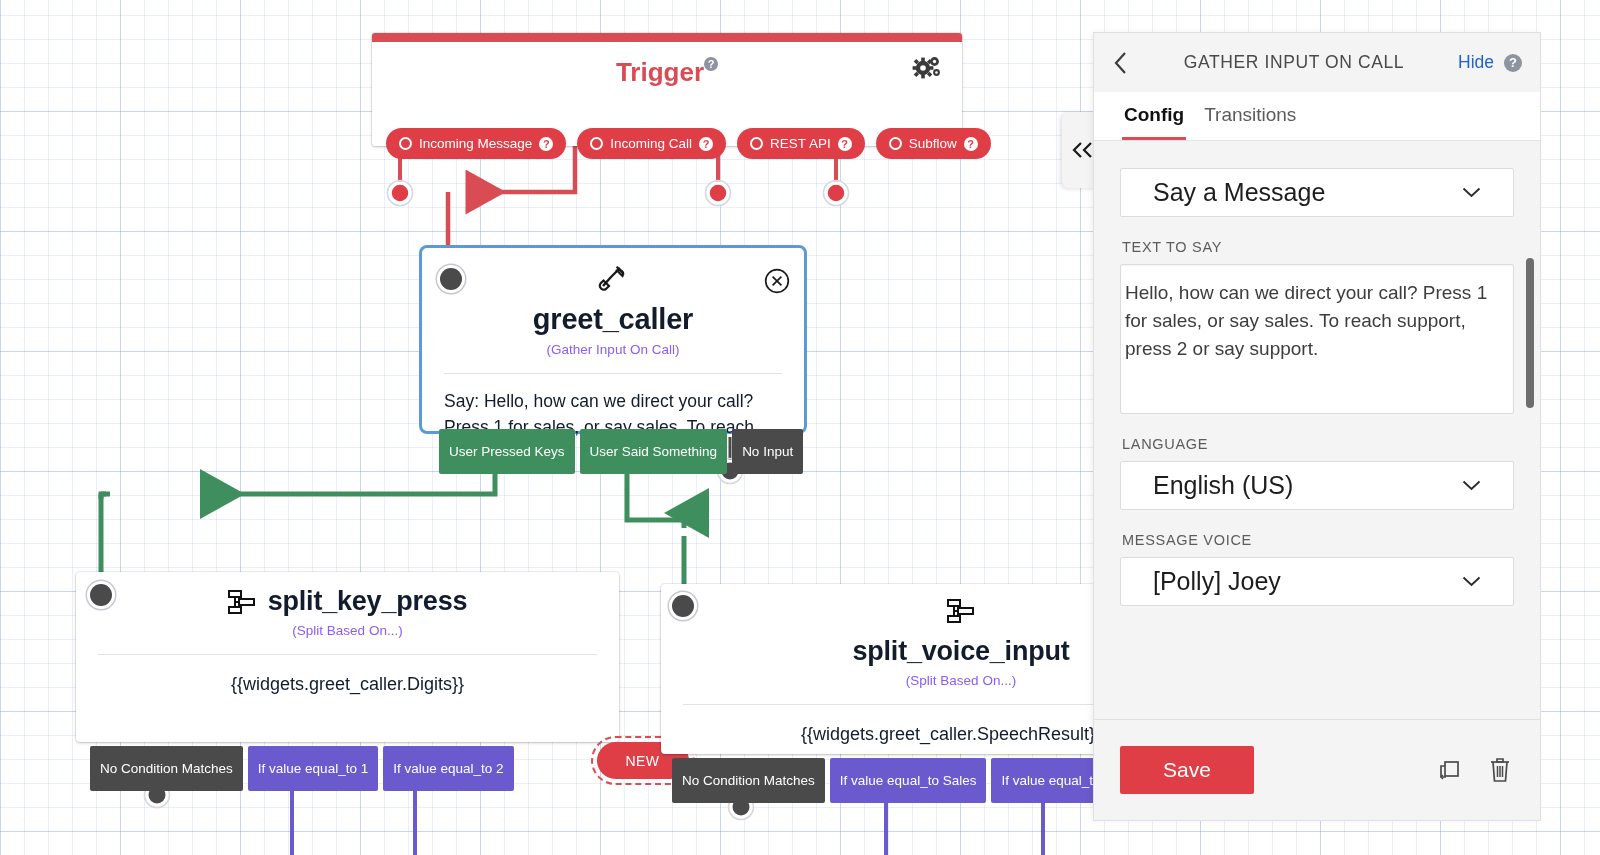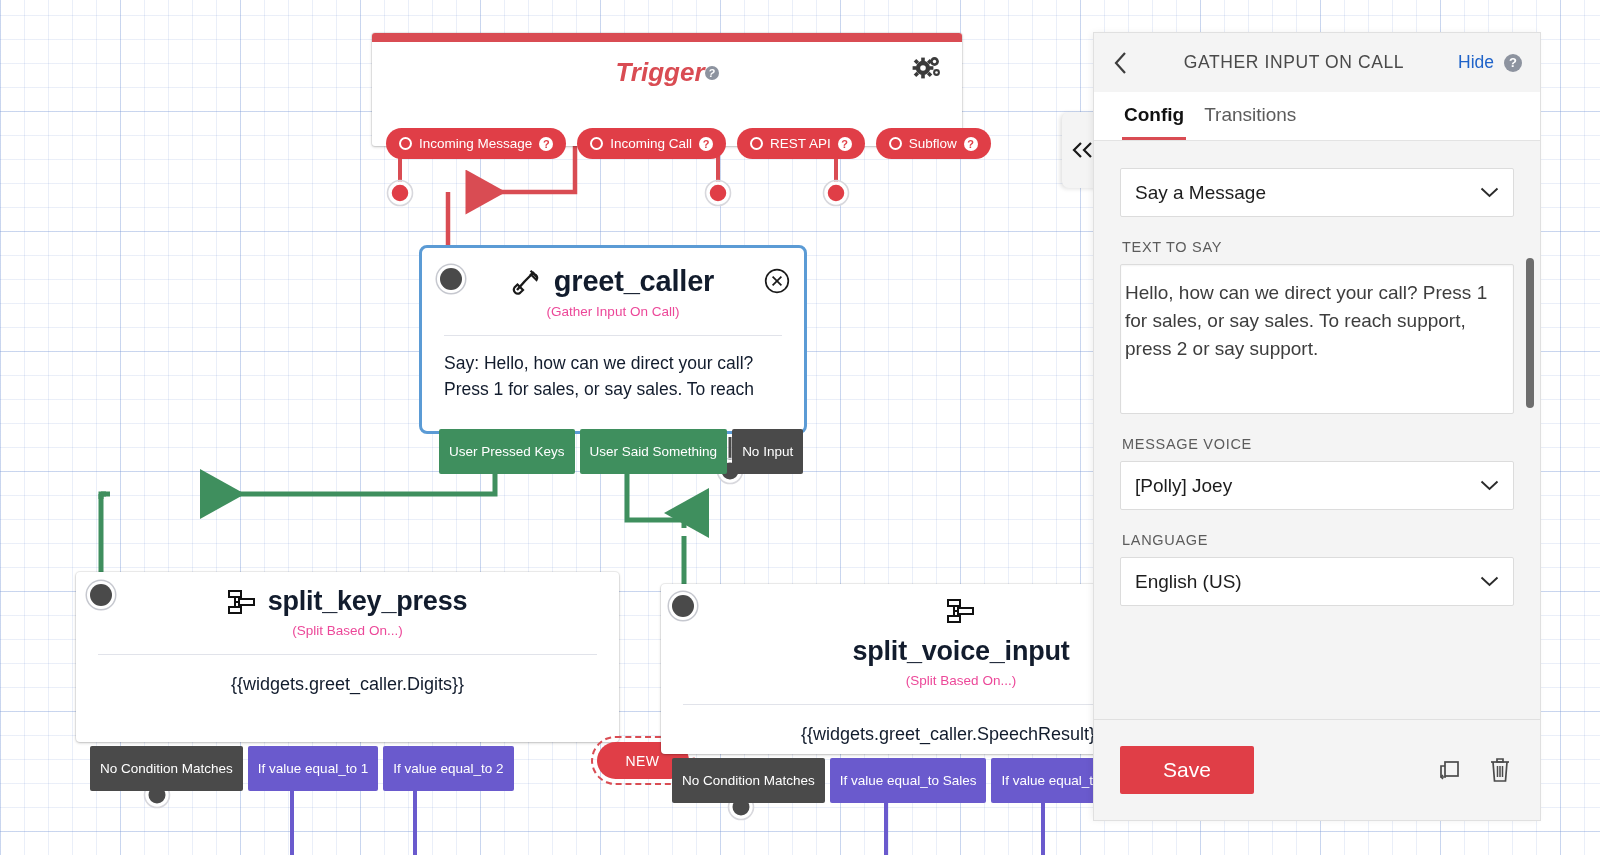--- a/index.html
+++ b/index.html
@@ -22,49 +22,49 @@
   }
   #edges{position:absolute;left:0;top:0;width:1600px;height:855px;pointer-events:none;}
 
   
   .node{position:absolute;background:#fff;border-radius:4px;
         box-shadow:0 1px 3px rgba(0,0,0,.22),0 0 0 1px rgba(0,0,0,.06);}
   .node .title{
     display:flex;align-items:center;justify-content:center;gap:12px;
     font-size:27px;font-weight:700;color:#121c2d;letter-spacing:-.2px;
   }
-  .node .subtitle{text-align:center;font-size:13.5px;color:#ec4899;margin-top:6px;}
+  .node .subtitle{text-align:center;font-size:13.5px;color:#8b5cf6;margin-top:6px;}
   .node .divider{height:1px;background:#e1e3ea;margin:16px 22px 0 22px;}
   .node .body{font-size:18px;color:#121c2d;line-height:1.45;text-align:center;padding:16px 20px 0 20px;}
   .ep{position:absolute;width:22px;height:22px;border-radius:50%;background:#4a4a4a;
       box-shadow:0 0 0 3px #fff,0 0 0 4.5px #c6c8cf;}
 
   
   #trigger{left:372px;top:33px;width:590px;height:113px;border-radius:3px;}
   #trigger .topbar{height:9px;background:#d94c53;border-radius:3px 3px 0 0;}
   #trigger .tlabel{
     text-align:center;font-size:26px;font-weight:700;color:#d94c53;
-    margin-top:15px;display:flex;align-items:center;justify-content:center;gap:0;font-style:italic;
+    margin-top:15px;display:flex;align-items:flex-start;justify-content:center;gap:0;
   }
   #trigger .gear{position:absolute;right:20px;top:22px;}
   .pills{position:absolute;left:0;right:0;bottom:-13px;display:flex;gap:11px;padding-left:14px;}
   .pill{
     height:31px;border-radius:16px;background:#e03e47;color:#fff;
     display:flex;align-items:center;gap:7px;padding:0 13px;
     font-size:13.5px;white-space:nowrap;
   }
   .pill .oring{width:13px;height:13px;border-radius:50%;border:2.2px solid #fff;box-sizing:border-box;}
   .qmark{width:14px;height:14px;border-radius:50%;background:#fff;color:#e03e47;
          font-size:11px;font-weight:700;display:inline-flex;align-items:center;justify-content:center;}
   .qmark.grey{background:#8d939f;color:#fff;}
 
   
   #greet{left:419px;top:245px;width:382px;height:183px;
          border:3px solid #5b9bd5;border-radius:8px;box-shadow:none;}
-  #greet .title{padding-top:17px;font-size:29px;}
+  #greet .title{padding-top:17px;font-size:29px;flex-direction:column;}
   #greet .body{text-align:left;padding:14px 22px 0 22px;font-size:17.5px;line-height:1.5;}
   #greet .closebtn{position:absolute;right:14px;top:20px;width:26px;height:26px;cursor:pointer;}
 
   
   .chips{position:absolute;display:flex;gap:5px;}
   .chip{height:45px;display:flex;align-items:center;padding:0 10px;color:#fff;
         font-size:13.5px;white-space:nowrap;border-radius:2px;margin-top:16px;}
   .chip.green{background:#3f8f5e;}
   .chip.dark{background:#4a4a4a;}
   .chip.purple{background:#6a5acd;}
@@ -88,21 +88,21 @@
   #panel .ptitle{flex:1;text-align:center;font-size:17.5px;color:#4a4a4a;letter-spacing:.6px;}
   #panel .hide{color:#1f63c9;font-size:17.5px;cursor:pointer;}
   .tabs{display:flex;gap:16px;padding:0 28px;background:#fff;border-bottom:1px solid #e3e3e3;}
   .tab{padding:12px 2px 11px;font-size:19px;color:#5c5c5c;cursor:pointer;border-bottom:3px solid transparent;}
   .tab.active{color:#111;font-weight:700;border-bottom-color:#d94c53;}
   .pbody{position:absolute;left:0;top:113px;right:0;height:605px;overflow:hidden;padding:0 26px;box-sizing:border-box;}
   .field{margin-top:22px;}
   .flabel{font-size:14.5px;color:#5c5c5c;letter-spacing:.7px;margin:0 0 9px 2px;}
   .select{
     height:47px;background:#fff;border:1px solid #dcdcdc;border-radius:2px;
-    display:flex;align-items:center;padding:0 14px;font-size:19px;color:#1d1d1d;cursor:pointer;gap:36px;
+    display:flex;align-items:center;padding:0 32px;font-size:25px;color:#1d1d1d;cursor:pointer;gap:36px;
   }
   .select span{flex:1;}
   .chev{width:19px;height:11px;}
   .ta{background:#fff;border:1px solid #dcdcdc;border-radius:2px;
       padding:14px 4px;font-size:19px;color:#3d3d3d;line-height:1.48;height:120px;
       box-shadow:inset 0 1px 2px rgba(0,0,0,.05);overflow:hidden;cursor:text;}
   .cutlabel{font-size:14.5px;color:#dcdcdc;letter-spacing:.7px;margin-top:20px;overflow:hidden;height:9px;}
   .pfoot{position:absolute;left:0;right:0;bottom:0;height:100px;background:#f4f4f4;
          border-top:1px solid #e0e0e0;display:flex;align-items:center;padding:0 26px;}
   .savebtn{width:134px;height:48px;background:#e03e47;color:#fff;font-size:21px;
@@ -327,33 +327,33 @@
         </svg>
       </div>
     </div>
 
     <div class="field">
       <div class="flabel">TEXT TO SAY</div>
       <div class="ta">Hello, how can we direct your call? Press 1 for sales, or say sales. To reach support, press 2 or say support.</div>
     </div>
 
     <div class="field">
-      <div class="flabel">MESSAGE VOICE</div>
+      <div class="flabel">LANGUAGE</div>
       <div class="select">
-        <span>[Polly] Joey</span>
+        <span>English (US)</span>
         <svg class="chev" viewBox="0 0 19 11">
           <path d="M1.5 1.5 L9.5 9 L17.5 1.5" fill="none" stroke="#2b2b2b" stroke-width="1.9"></path>
         </svg>
       </div>
     </div>
 
     <div class="field">
-      <div class="flabel">LANGUAGE</div>
+      <div class="flabel">MESSAGE VOICE</div>
       <div class="select">
-        <span>English (US)</span>
+        <span>[Polly] Joey</span>
         <svg class="chev" viewBox="0 0 19 11">
           <path d="M1.5 1.5 L9.5 9 L17.5 1.5" fill="none" stroke="#2b2b2b" stroke-width="1.9"></path>
         </svg>
       </div>
     </div>
 
     <div class="cutlabel"></div>
   </div>
 
   <div class="scrollbar">

